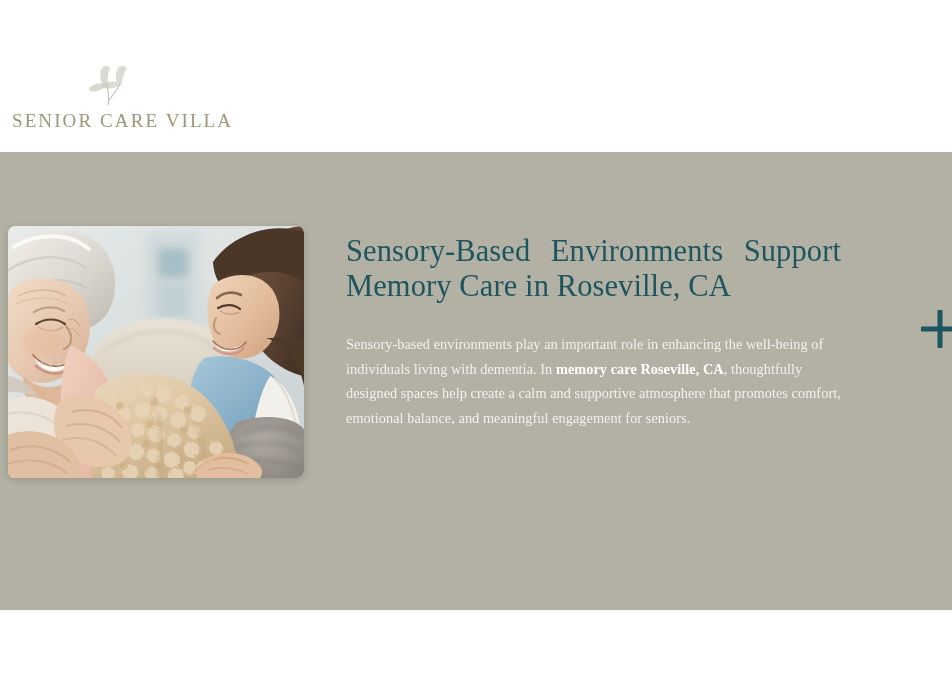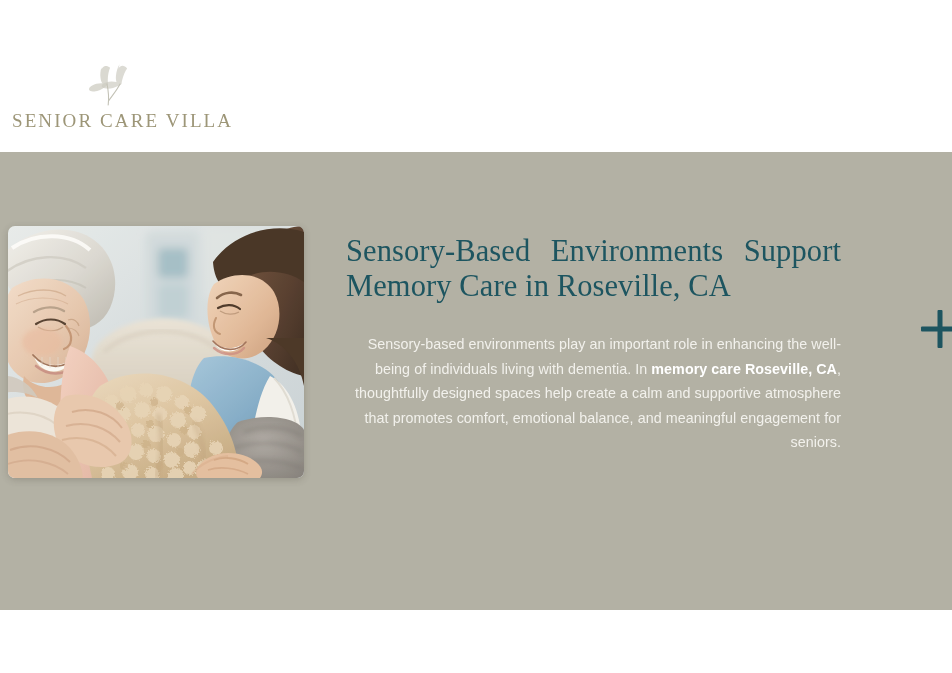--- a/index.html
+++ b/index.html
@@ -142,26 +142,25 @@
     font-size: 30.5px;
     line-height: 35px;
     letter-spacing: 0.1px;
     color: #1d5560;
     text-align: justify;
     text-align-last: left;
   }
   .hero-body {
     margin: 0;
     padding-top: 28px;
-    font-family: Liberation Sans, sans-serif;
+    font-family: Liberation Serif, serif;
     font-size: 14.3px;
     line-height: 24.6px;
     color: #f2f1ec;
     letter-spacing: 0.05px;
-    text-align: right;
   }
   .hero-body b {
     font-weight: 700;
     color: #ffffff;
   }
 
   
   .page-footer-area {
     position: absolute;
     left: 0;

